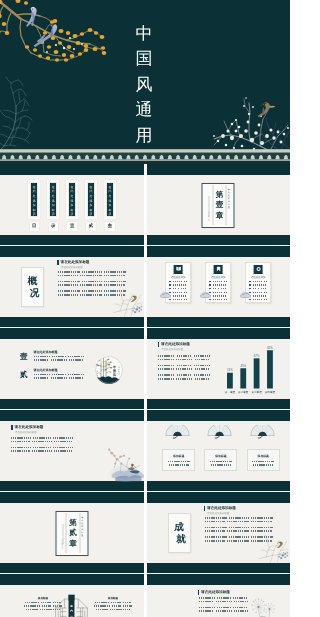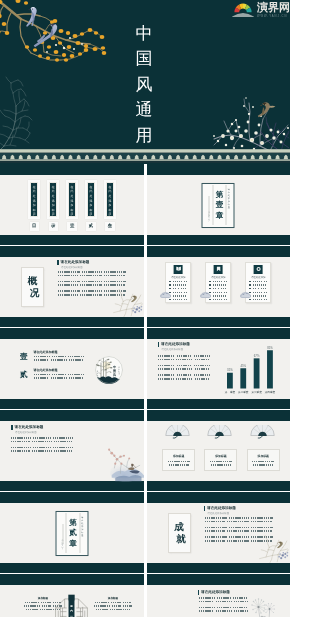--- a/index.html
+++ b/index.html
@@ -457,37 +457,20 @@
         <rect x="0" y="161" width="290" height="2.6" fill="#163238"></rect>
       </g>
     </svg>
     <div class="cover-title" data-name="cover-title">
       <span data-name="cover-title-char-0">中</span>
       <span data-name="cover-title-char-1">国</span>
       <span data-name="cover-title-char-2">风</span>
       <span data-name="cover-title-char-3">通</span>
       <span data-name="cover-title-char-4">用</span>
     </div>
-    <div class="wm" data-name="watermark">
-      <svg class="wm-logo" width="22" height="16" viewBox="0 0 22 16" data-name="sun-arch-logo-icon">
-        <g transform="translate(11,11.2)">
-          <path d="M-8.6 0 A8.6 8.6 0 0 1 -7.2 -4.7 L-3.1 -2.1 A3.8 3.8 0 0 0 -3.8 0 Z" fill="#d93a3a"></path>
-          <path d="M-7.2 -4.7 A8.6 8.6 0 0 1 -3.8 -7.7 L-1.9 -3.3 A3.8 3.8 0 0 0 -3.1 -2.1 Z" fill="#ee7a22"></path>
-          <path d="M-3.8 -7.7 A8.6 8.6 0 0 1 0 -8.6 L0 -3.8 A3.8 3.8 0 0 0 -1.9 -3.3 Z" fill="#f5c021"></path>
-          <path d="M0 -8.6 A8.6 8.6 0 0 1 3.8 -7.7 L1.9 -3.3 A3.8 3.8 0 0 0 0 -3.8 Z" fill="#e8d93a"></path>
-          <path d="M3.8 -7.7 A8.6 8.6 0 0 1 7.2 -4.7 L3.1 -2.1 A3.8 3.8 0 0 0 1.9 -3.3 Z" fill="#9dcb4a"></path>
-          <path d="M7.2 -4.7 A8.6 8.6 0 0 1 8.6 0 L3.8 0 A3.8 3.8 0 0 0 3.1 -2.1 Z" fill="#22a6a0"></path>
-        </g>
-        <path d="M0.2 15.4 Q11 8.4 21.8 15.4 L21.8 16 L0.2 16 Z" fill="#98a6a6"></path>
-      </svg>
-      <span class="wm-text" data-name="watermark-text">
-        <span class="wm-name" data-name="watermark-site-name">演界网</span>
-        <span class="wm-url" data-name="watermark-site-url">WWW.YANJ.CN</span>
-      </span>
-    </div>
   </div>
 
   <div class="grid" data-name="slide-thumbnail-grid">
 
     <div class="row" data-name="thumb-row-1">
 
       <div class="thumb left" data-name="slide-thumb-toc">
         <div class="tbar-top" data-name="slide-top-band"></div>
         <div class="tbar-bot" data-name="slide-bottom-band"></div>
         <div class="tbody" data-name="slide-body">

